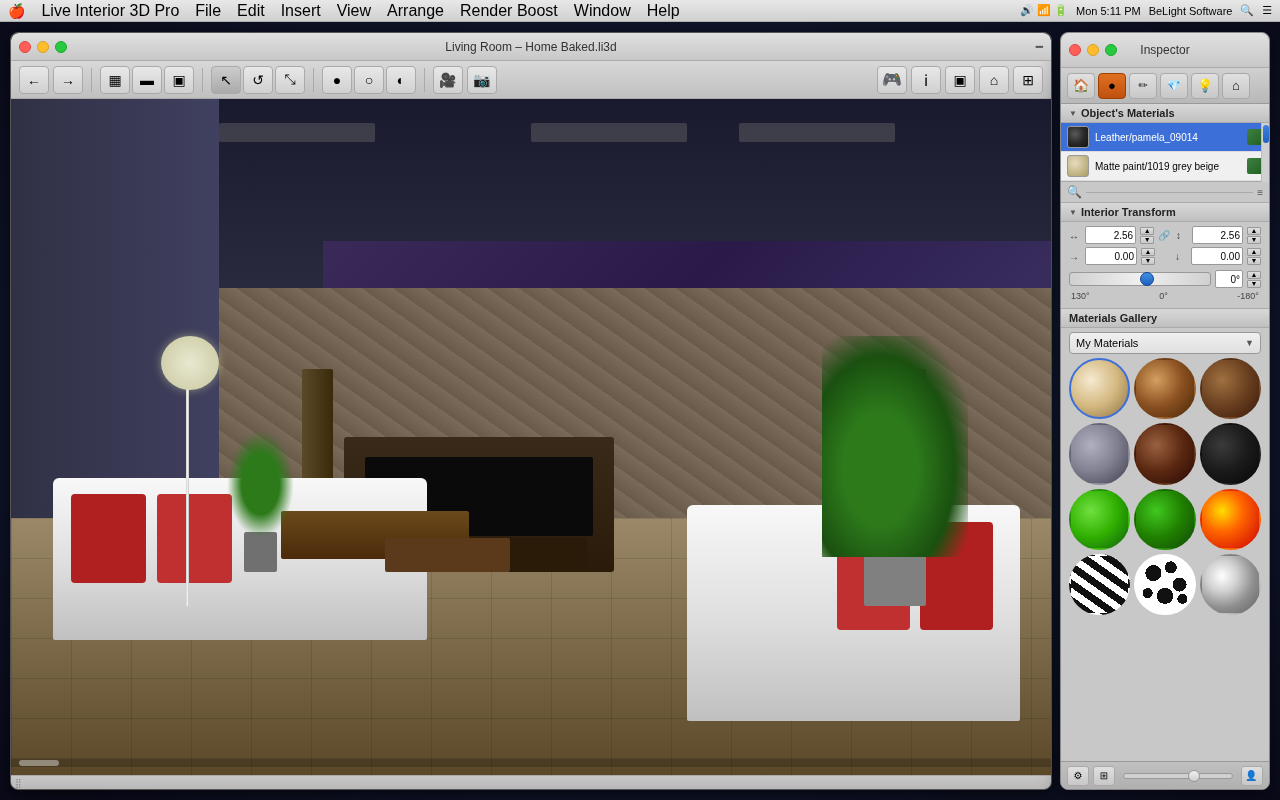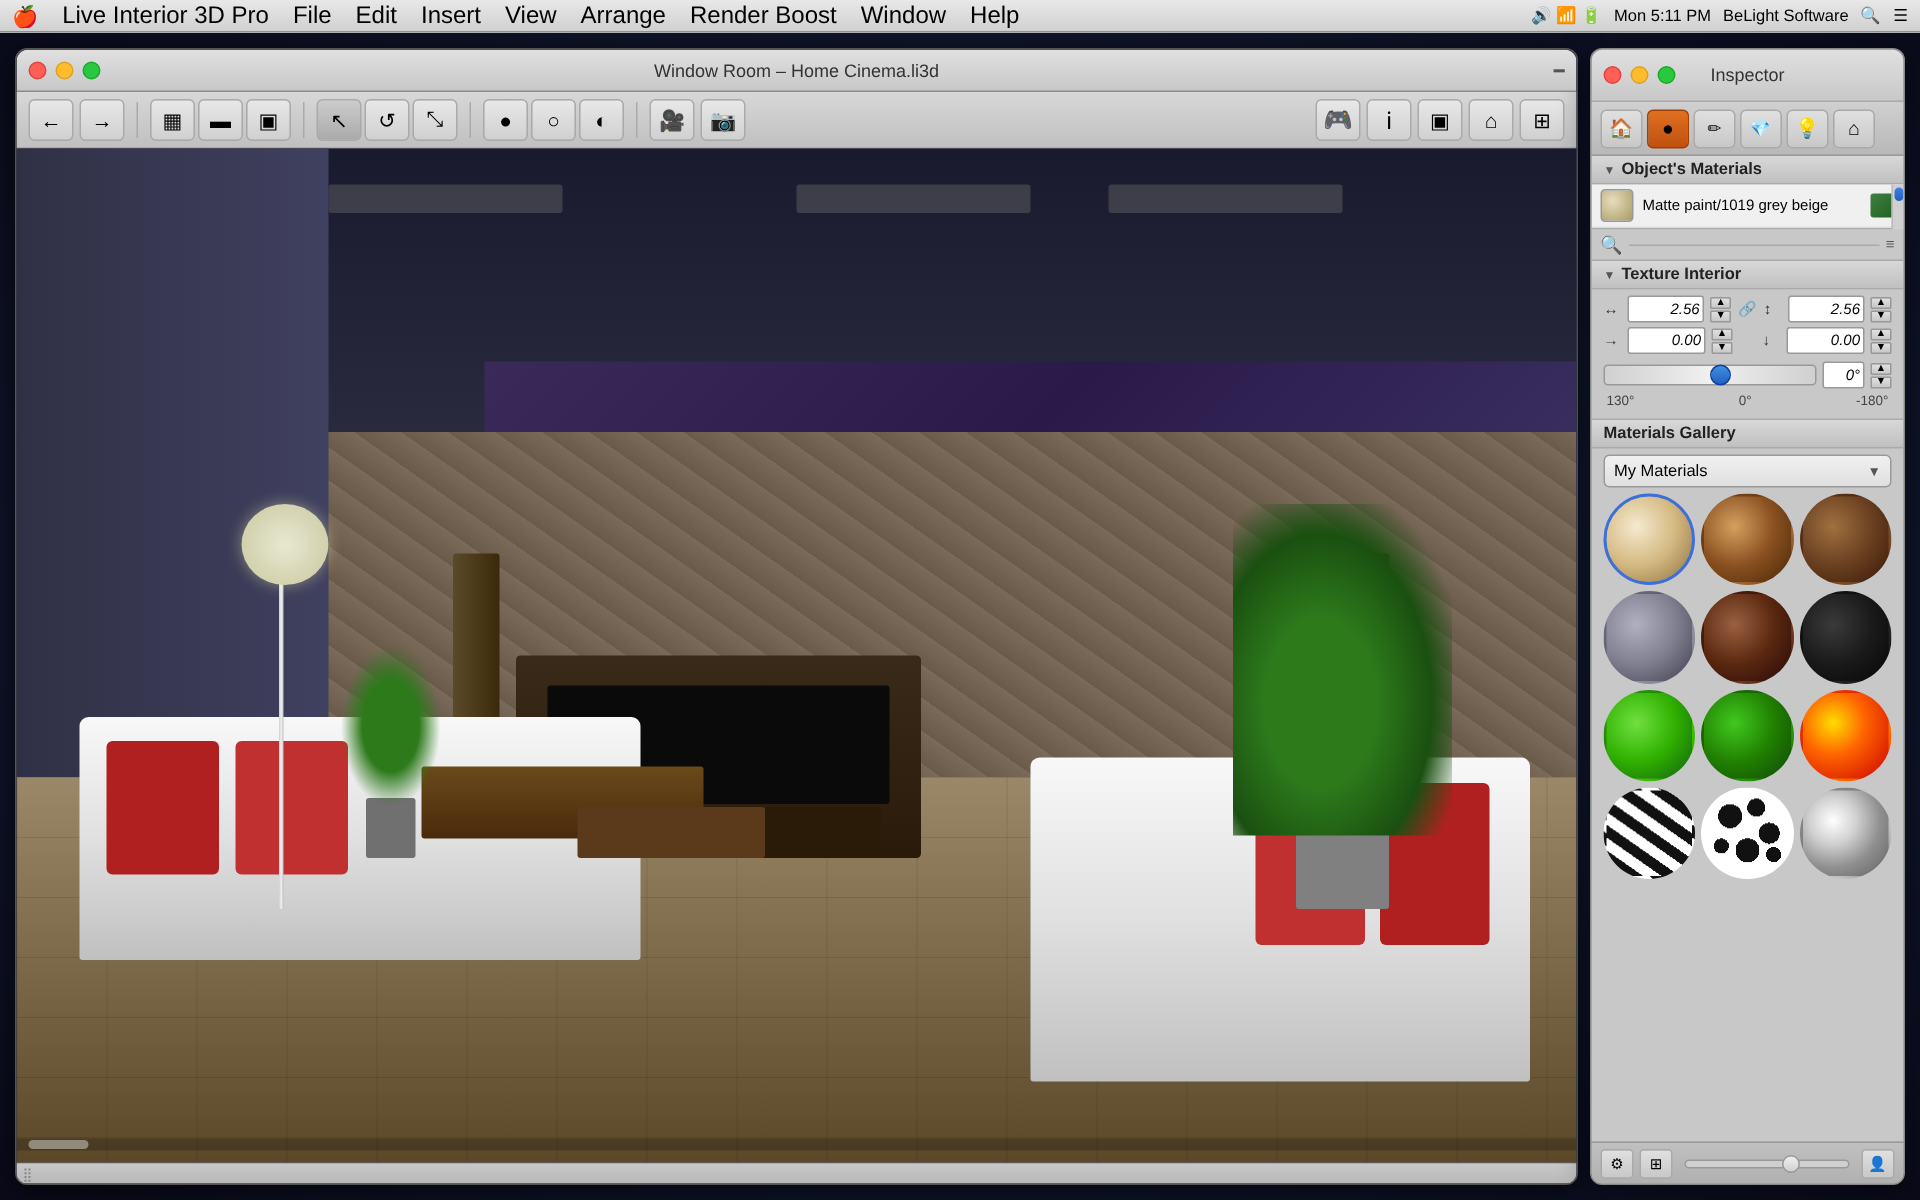--- a/index.html
+++ b/index.html
@@ -321,21 +321,20 @@
       background: white;
       border: 1px solid #999;
       border-radius: 2px;
       font-size: 10px;
       text-align: right;
       padding: 0 2px;
       display: flex;
       align-items: center;
       justify-content: flex-end;
       color: #000;
-      font-style: italic;
     }
     .texture-stepper {
       display: flex;
       flex-direction: column;
       gap: 1px;
     }
     .stepper-btn {
       width: 14px; height: 8px;
       background: linear-gradient(to bottom, #e0e0e0, #c8c8c8);
       border: 1px solid #999;
@@ -571,21 +570,21 @@
 <div class="main-area">
 
   <div class="main-window">
 
     <div class="titlebar">
       <div class="traffic-lights">
         <div class="traffic-btn traffic-red"></div>
         <div class="traffic-btn traffic-yellow"></div>
         <div class="traffic-btn traffic-green"></div>
       </div>
-      <span class="titlebar-title">Window Room – Home Cinema.li3d</span>
+      <span class="titlebar-title">Living Room – Home Baked.li3d</span>
       <div class="titlebar-right">
         <span style="font-size:12px;color:#555;">━</span>
       </div>
     </div>
 
     <div class="toolbar">
       <div class="toolbar-btn">←</div>
       <div class="toolbar-btn">→</div>
       <div class="toolbar-separator"></div>
       <div class="toolbar-group">
@@ -712,20 +711,25 @@
     <div class="inspector-content">
 
       <div class="section-header">
         <span class="section-triangle">▼</span>
         <span>Object's Materials</span>
       </div>
 
       <div class="material-list-wrapper" style="position:relative;">
         <div class="material-list">
 
+          <div class="material-item selected">
+            <div class="material-thumb" style="background:radial-gradient(circle at 35% 35%,#5a5a5a,#2a2a2a,#101010);"></div>
+            <span class="material-name">Leather/pamela_09014</span>
+            <div class="material-icon" style="background:linear-gradient(135deg,#408040,#206020);border-radius:2px;width:16px;height:16px;"></div>
+          </div>
 
 
           <div class="material-item">
             <div class="material-thumb" style="background:radial-gradient(circle at 35% 35%,#e8dcc0,#c8bc90,#a89c60);"></div>
             <span class="material-name">Matte paint/1019 grey beige</span>
             <div class="material-icon" style="background:linear-gradient(135deg,#408040,#206020);border-radius:2px;width:16px;height:16px;"></div>
           </div>
         </div>
 
         <div style="position:absolute;right:0;top:0;width:8px;height:100%;background:#d0d0d0;border-left:1px solid #bbb;">
@@ -734,21 +738,21 @@
       </div>
 
       <div class="filter-bar">
         <span class="filter-icon">🔍</span>
         <div class="filter-separator"></div>
         <span class="filter-btn">≡</span>
       </div>
 
       <div class="section-header">
         <span class="section-triangle">▼</span>
-        <span>Texture Interior</span>
+        <span>Interior Transform</span>
       </div>
 
       <div class="texture-section">
 
         <div class="texture-row">
           <span class="texture-label">↔</span>
           <div class="texture-input">
             <span>2.56</span>
           </div>
           <div class="texture-stepper">

